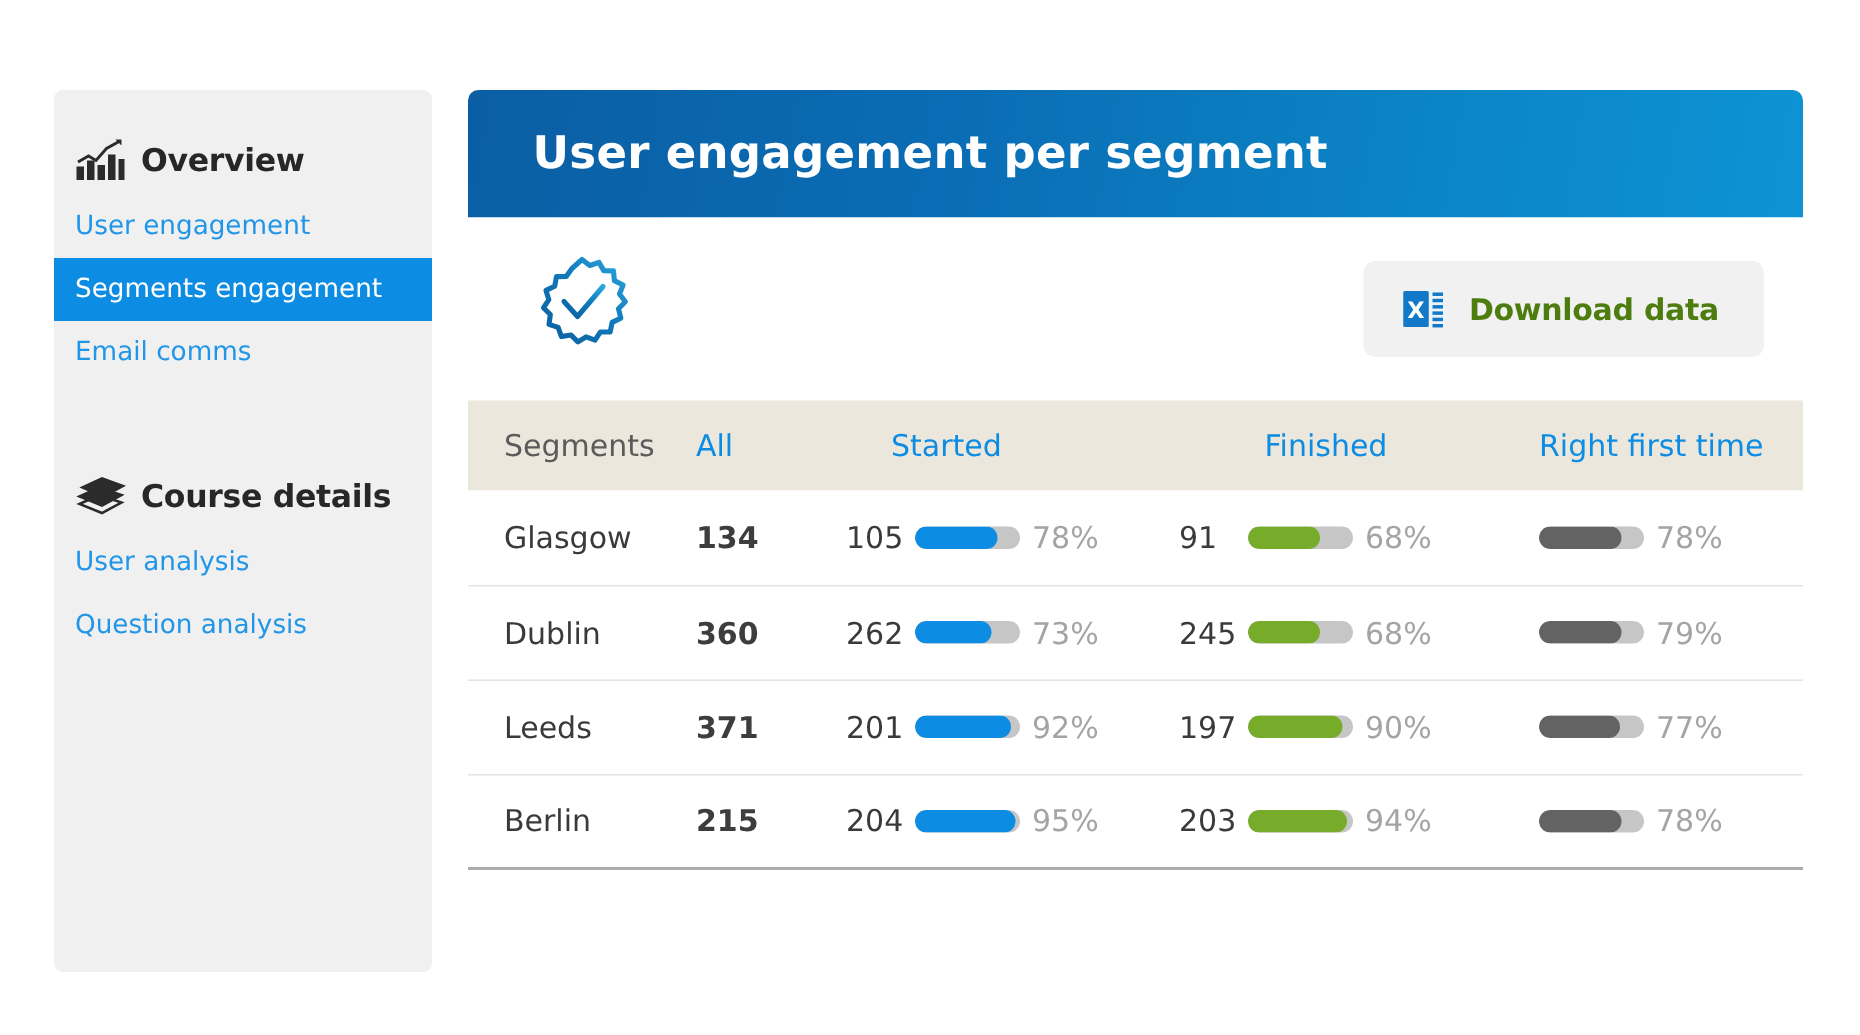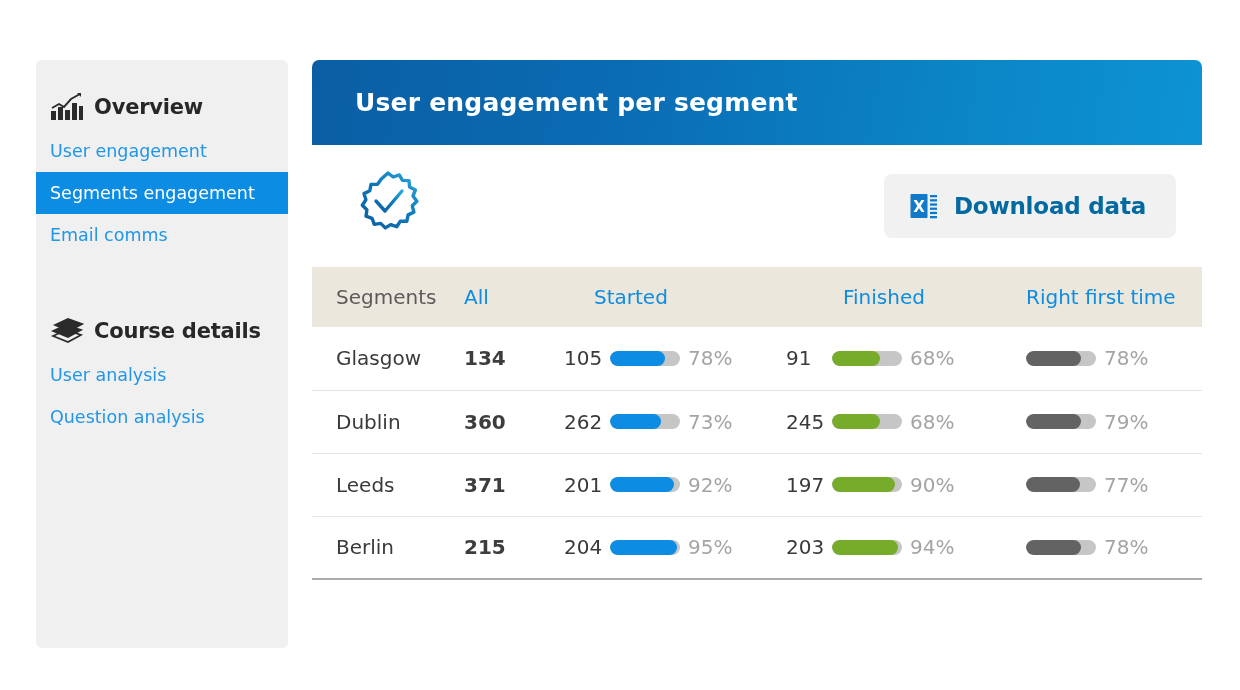--- a/index.html
+++ b/index.html
@@ -77,21 +77,21 @@
   .panel-header {
     height: 85px;
     border-radius: 7px 7px 0 0;
     background: linear-gradient(100deg, #0b5ea3 0%, #0a6cb4 35%, #0b85c6 72%, #0d93d4 100%);
     display: flex;
     align-items: center;
     padding-left: 43px;
   }
   .panel-header-title {
     color: #ffffff;
-    font-size: 25px;
+    font-size: 30px;
     letter-spacing: 0.2px;
   }
 
   
   .summary {
     height: 122px;
     background: #ffffff;
     display: flex;
     align-items: center;
     padding: 0 24px 0 38px;
@@ -120,23 +120,23 @@
     align-items: center;
     gap: 14px;
     background: #f1f1f1;
     border: none;
     border-radius: 8px;
     padding: 17px 30px 17px 26px;
     cursor: pointer;
     font-family: inherit;
   }
   .download-label {
-    font-size: 23px;
+    font-size: 20px;
     font-weight: bold;
-    color: #0369a1;
+    color: #4d7c0f;
     letter-spacing: -0.2px;
   }
   .icon-excel { width: 30px; height: 30px; display: block; }
 
   
   .tbl { width: 100%; border-collapse: collapse; table-layout: fixed; }
 
   .tbl th, .tbl td { padding: 0; text-align: left; vertical-align: middle; }
 
   .col-seg   { width: 152px; }

